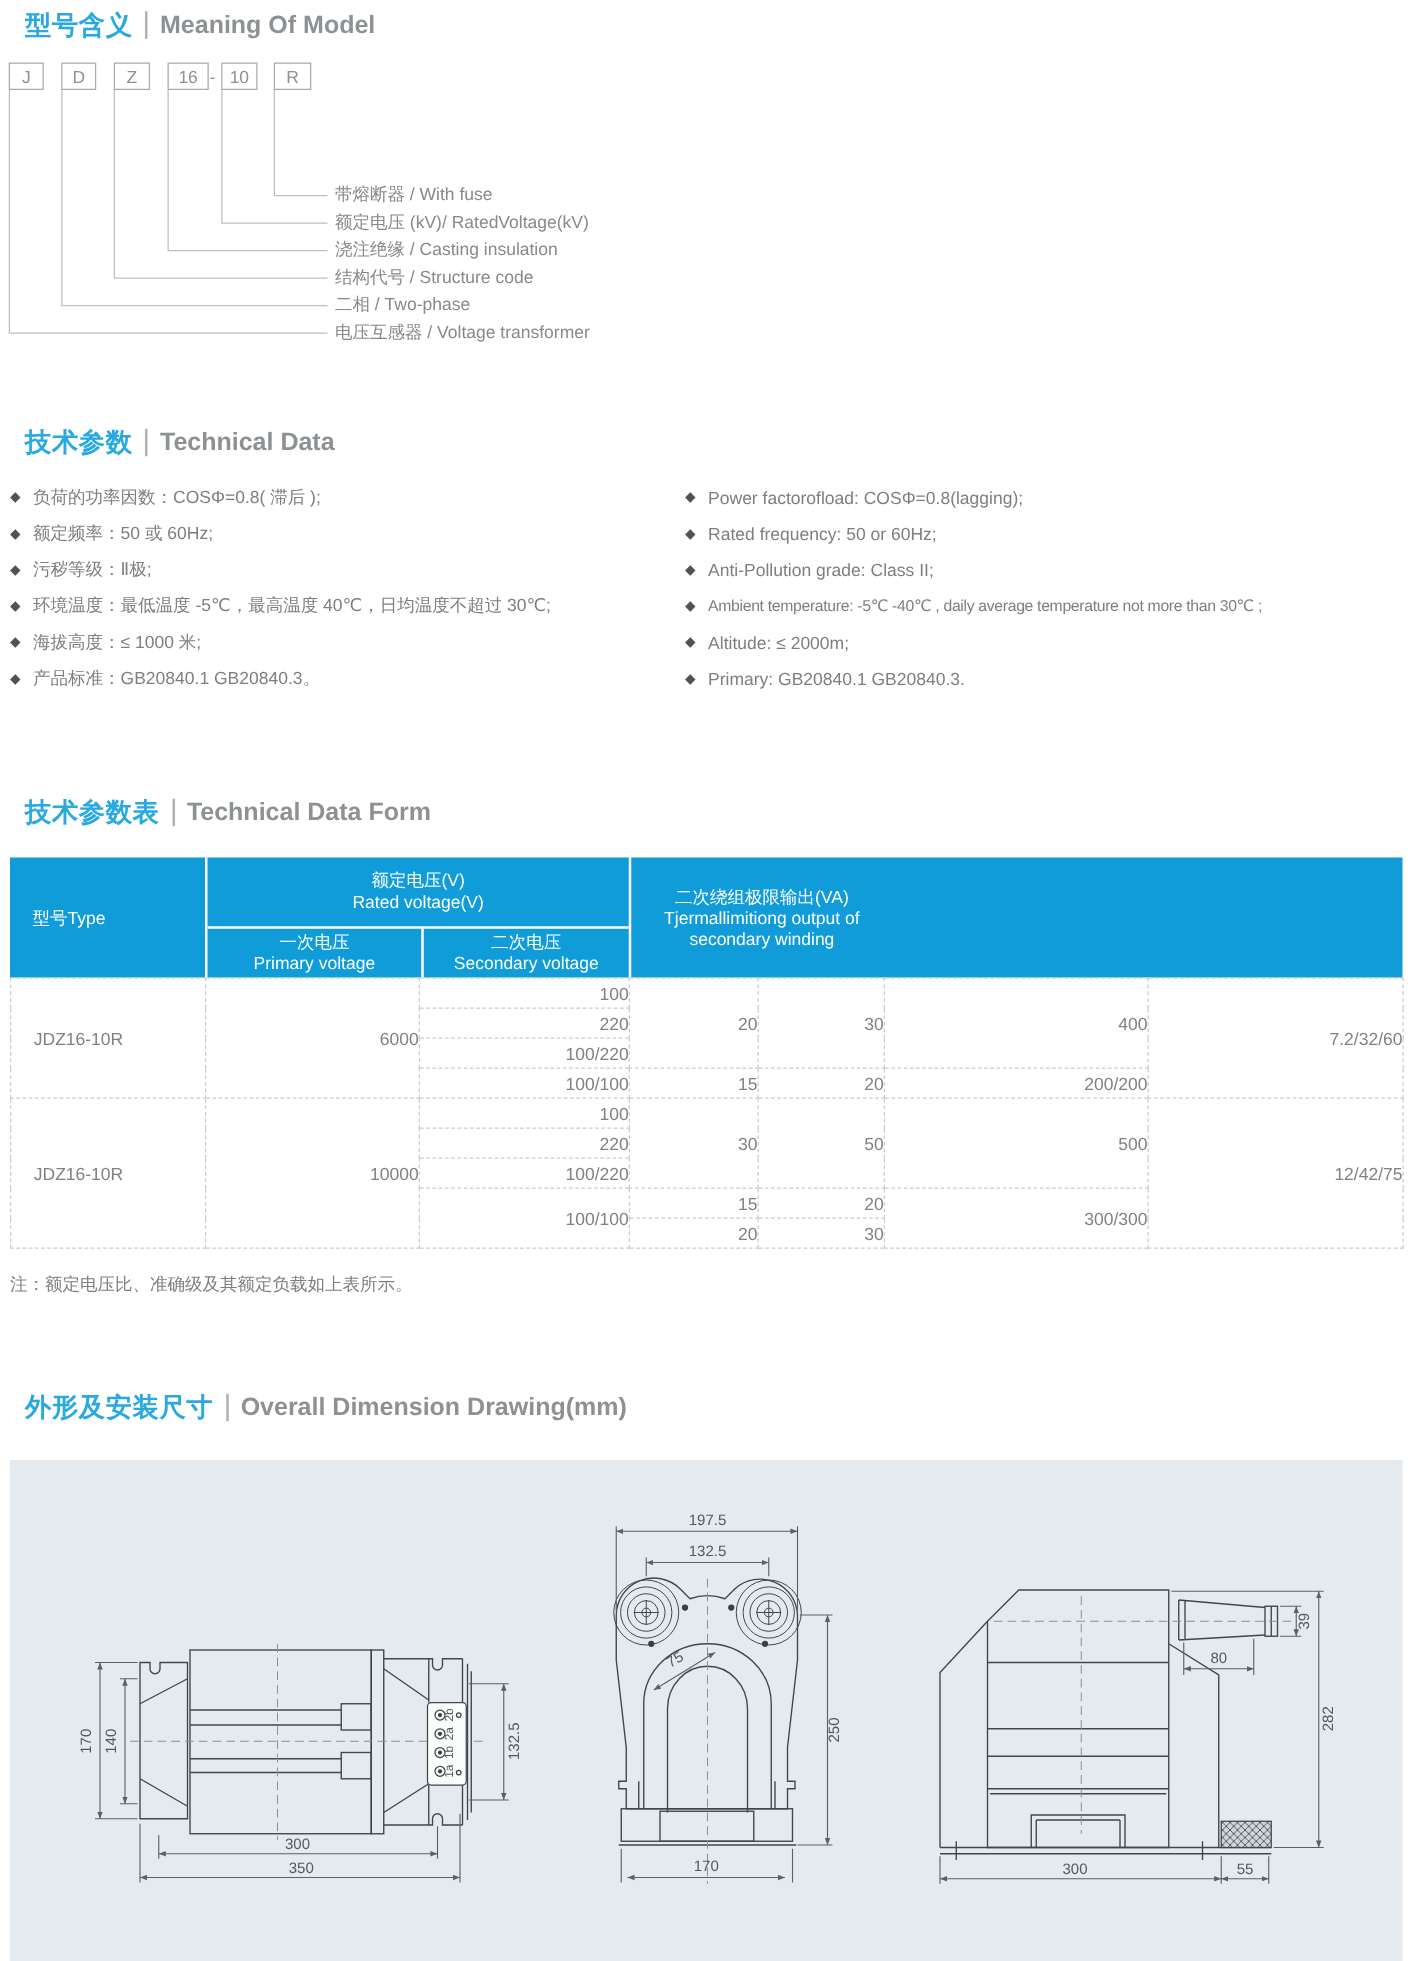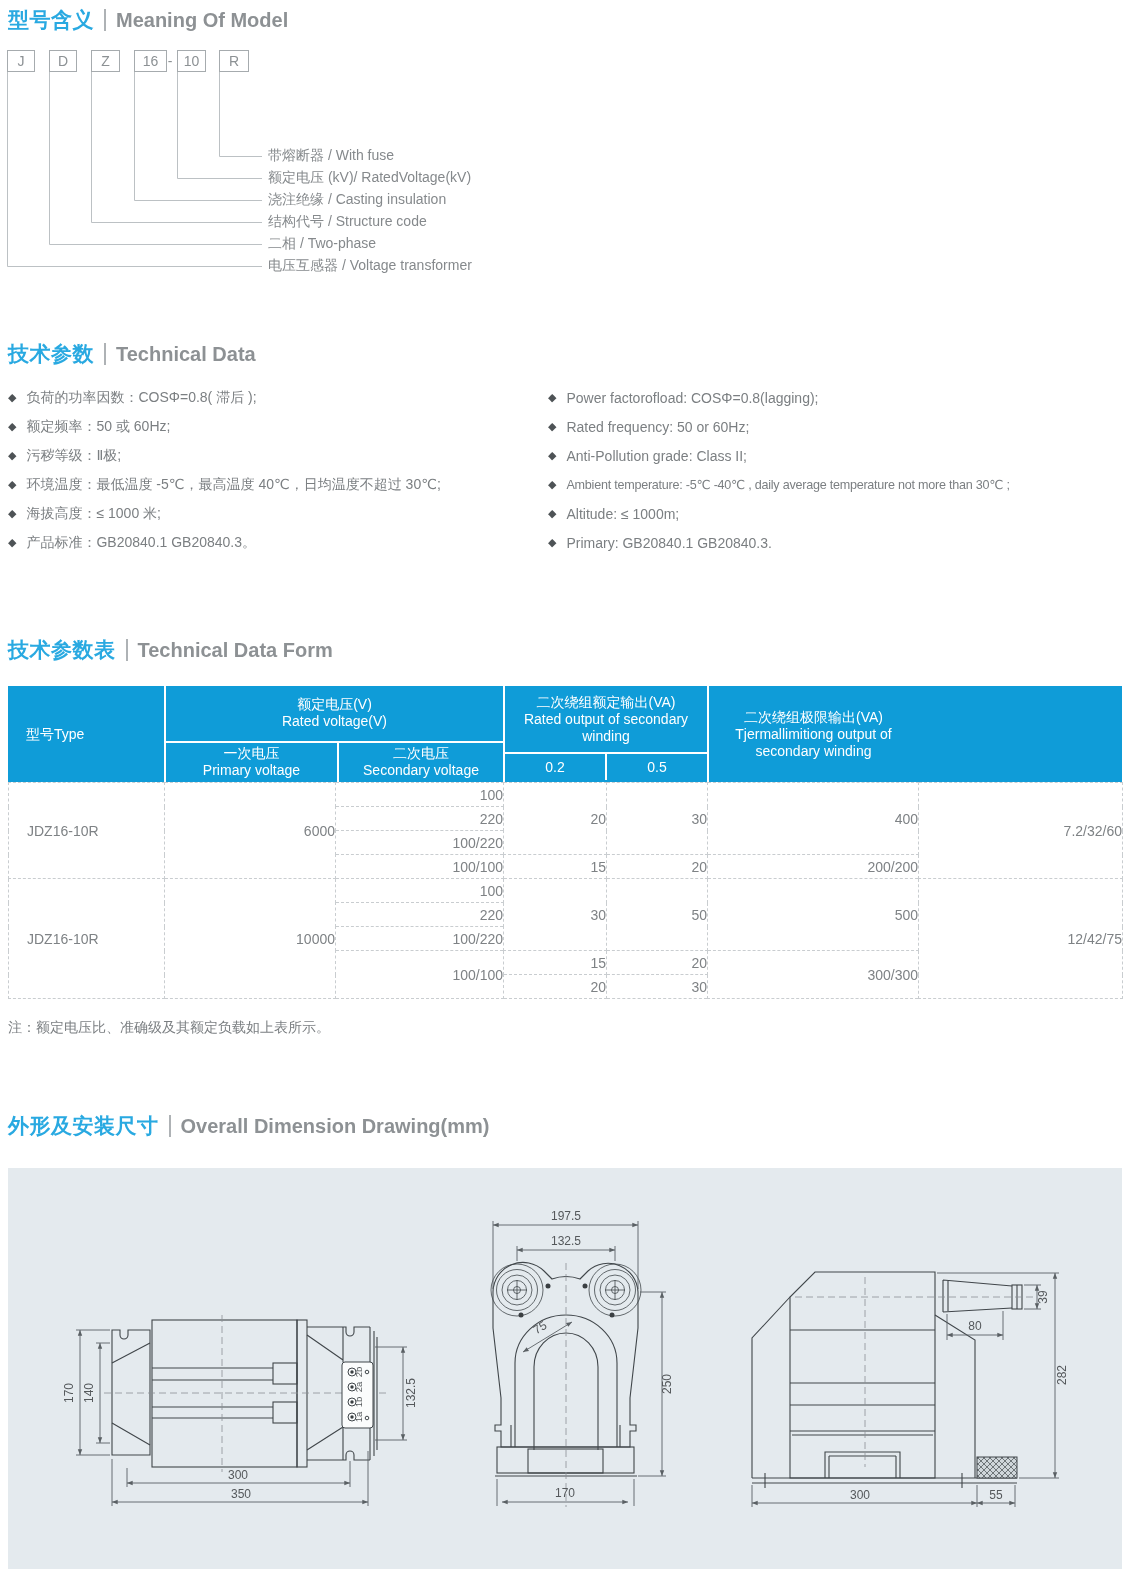--- a/index.html
+++ b/index.html
@@ -1,21 +1,21 @@
 <!DOCTYPE html>
 <html><head>
 <meta charset="utf-8">
 <style>
   html,body { margin:0; padding:0; background:#ffffff; }
   .page {
     position:relative; width:1131px; height:1569px; background:#ffffff;
     font-family:"Liberation Sans","DejaVu Sans",sans-serif; overflow:hidden;
   }
   
-  .sec-title { position:absolute; left:8px; display:flex; align-items:center; }
+  .sec-title { position:absolute; left:20px; display:flex; align-items:center; }
   .sec-title .zh { font-size:21px; font-weight:bold; color:#29a9e1; letter-spacing:0.5px; }
   .sec-title .bar { width:2px; height:22px; background:#aeb2b5; margin:0 10px; }
   .sec-title .en { font-size:20px; font-weight:bold; color:#8d9194; }
   
   .model-area { position:absolute; left:0; top:0; width:1131px; height:300px; }
   .connector-svg { position:absolute; left:0; top:0; }
   .mbox {
     position:absolute; top:50px; height:20px; border:1px solid #a6abae; background:#fff;
     color:#8c9194; font-size:14px; line-height:20px; text-align:center;
   }
@@ -146,21 +146,21 @@
     <div class="brow">
         <span class="bullet">◆</span>
         <span class="btext">Anti-Pollution grade: Class II;</span>
       </div>
     <div class="brow">
         <span class="bullet">◆</span>
         <span class="btext">Ambient temperature: -5℃ -40℃ , daily average temperature not more than 30℃ ;</span>
       </div>
     <div class="brow">
         <span class="bullet">◆</span>
-        <span class="btext">Altitude: ≤ 1000m;</span>
+        <span class="btext">Altitude: ≤ 2000m;</span>
       </div>
     <div class="brow">
         <span class="bullet">◆</span>
         <span class="btext">Primary: GB20840.1  GB20840.3.</span>
       </div>
   </div>
 
   <div class="sec-title" style="top:636px;">
     <span class="zh">技术参数表</span>
     <span class="bar"></span>
@@ -179,34 +179,20 @@
         </div>
         <div class="gsub" style="height:48px;">
           <div style="flex:0 0 171px;">
             <span>一次电压</span>
             <span>Primary voltage</span>
           </div>
           <div style="flex:1;">
             <span>二次电压</span>
             <span>Secondary voltage</span>
           </div>
-        </div>
-      </div>
-      <div class="hc grp" style="width:204px;">
-        <div class="gtop" style="height:66px;padding:0 2px;">
-          <span>二次绕组额定输出(VA)</span>
-          <span>Rated output of secondary winding</span>
-        </div>
-        <div class="gsub" style="height:28px;">
-          <div>
-              <span>0.2</span>
-            </div>
-          <div>
-              <span>0.5</span>
-            </div>
         </div>
       </div>
       <div class="hc" style="width:211px;padding:0 4px;">
         <span>二次绕组极限输出(VA)</span>
         <span>Tjermallimitiong output of secondary winding</span>
       </div>
     </div>
 
     <table class="tb">
       <colgroup>

